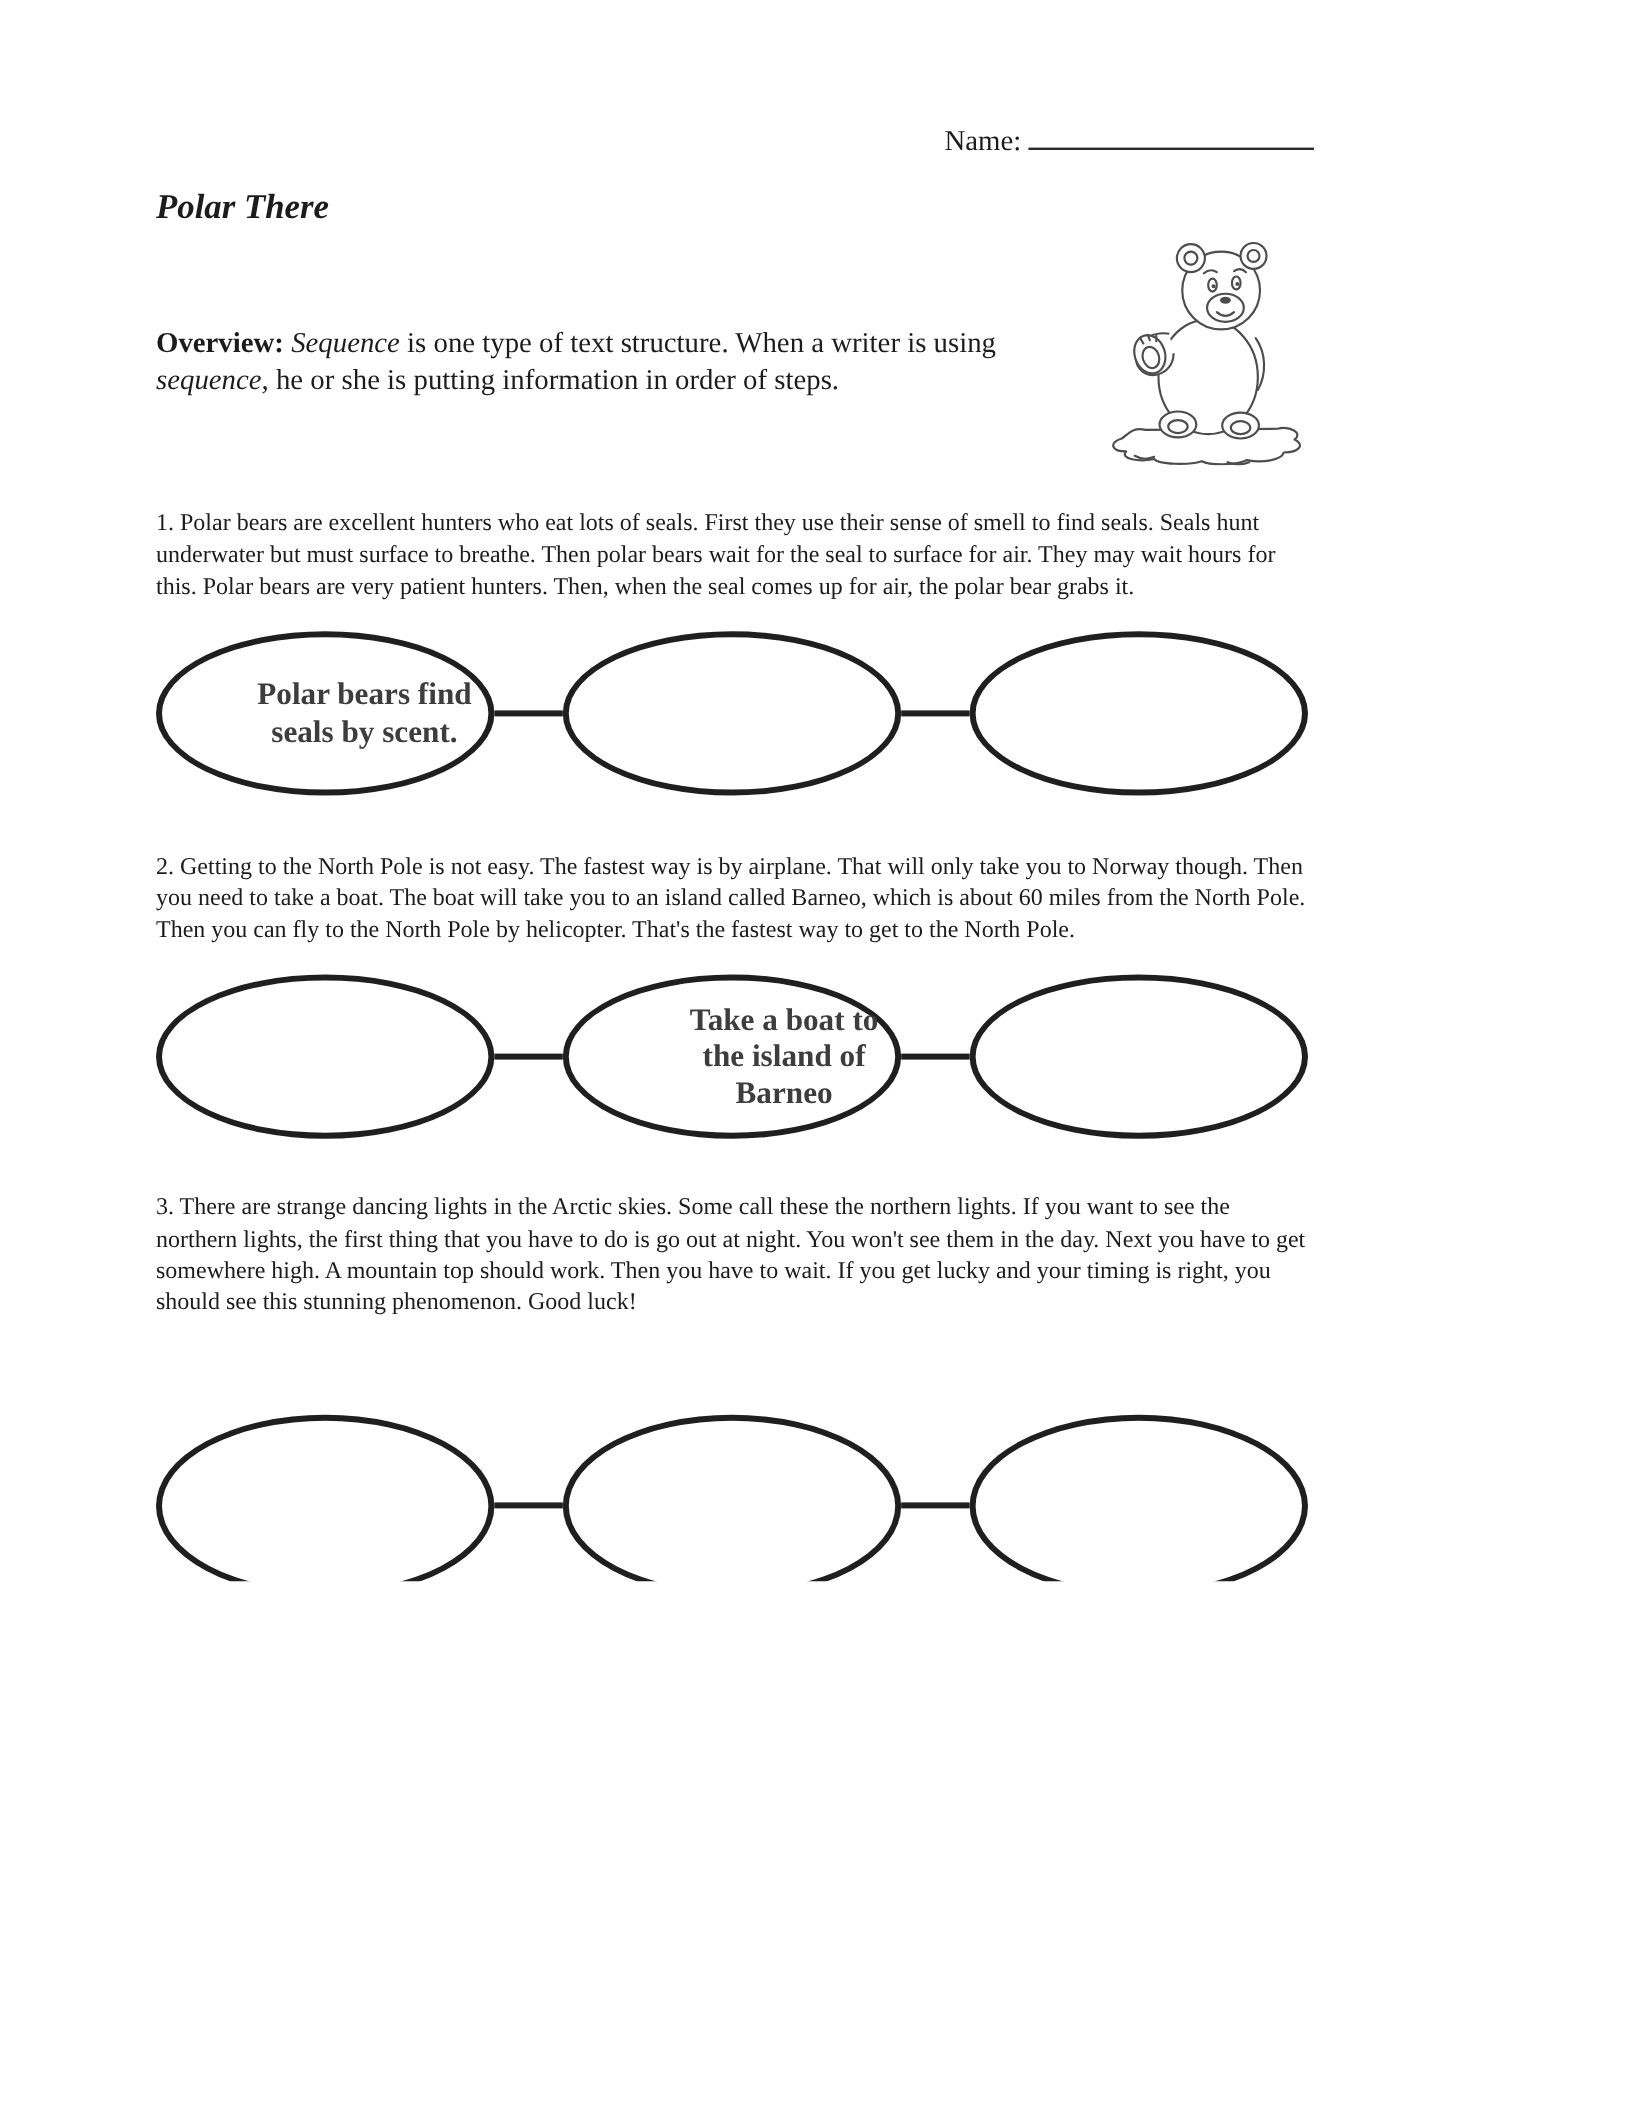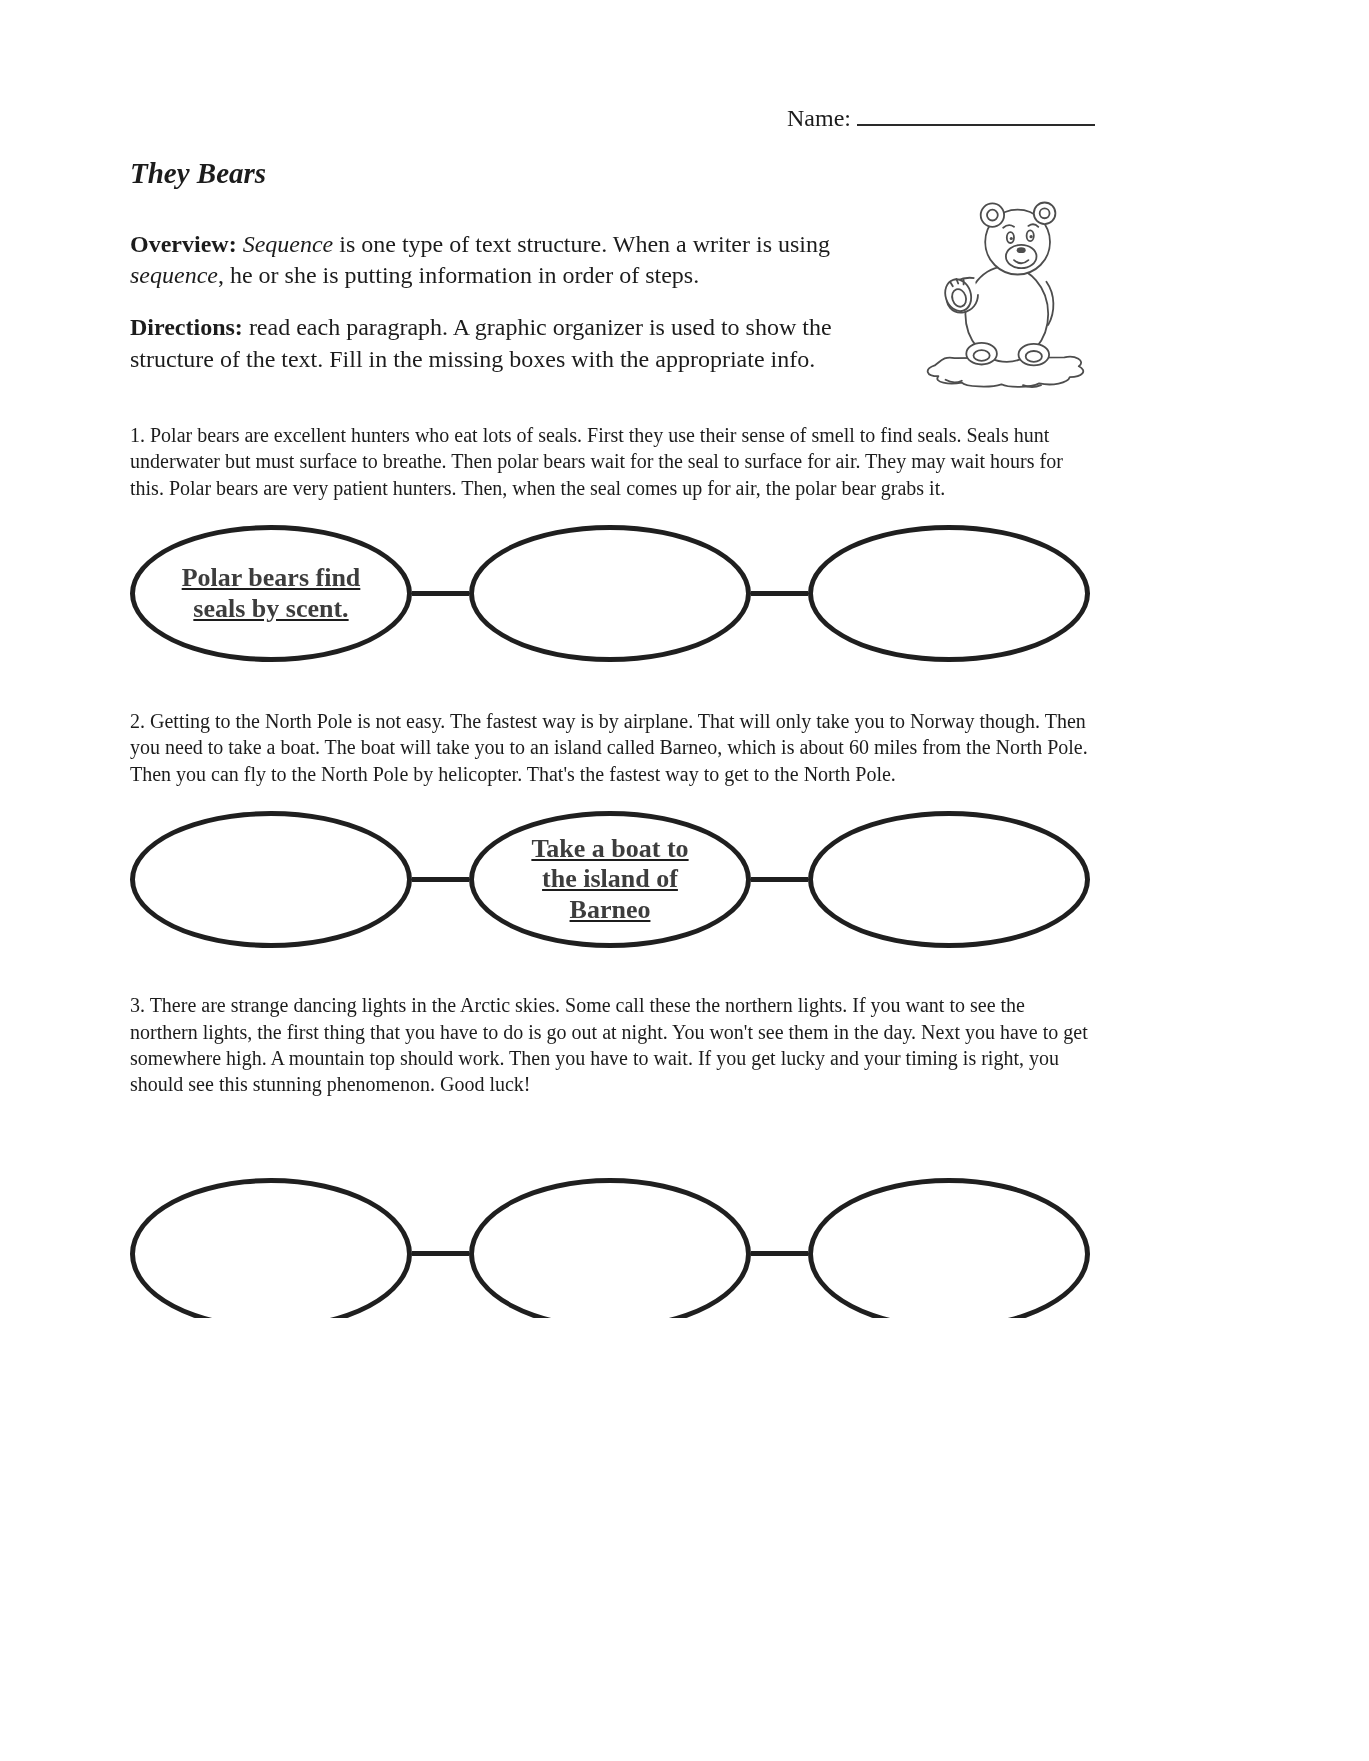--- a/index.html
+++ b/index.html
@@ -39,21 +39,21 @@
   .para-2{margin-top:46px;}
   .para-3{margin-top:44px;}
   .organizer{display:flex;align-items:center;margin-top:24px;width:960px;}
   .organizer-3{margin-top:80px;}
   .oval{
     width:272px;height:127px;
     border:5px solid #1f1f1f;
     border-radius:50%;
     background:#fff;
     flex-shrink:0;
-    display:flex;align-items:center;justify-content:center;text-decoration:underline;
+    display:flex;align-items:center;justify-content:flex-end;
   }
   .organizer-3 .oval{height:142px;}
   .connector{flex:1;height:5px;background:#1f1f1f;}
   .oval-text{
     font-weight:bold;
     font-size:26px;
     line-height:1.18;
     color:#3d3d3d;
     text-align:center;
     padding:0 14px;
@@ -67,26 +67,25 @@
 </head>
 <body>
 
 <div class="page">
   <div class="content">
 
     <div class="name-row">
       <span>Name:</span><span class="name-underline"></span>
     </div>
 
-    <h2 class="subtitle">They Bears</h2>
+    <h2 class="subtitle">Polar There</h2>
 
     <div class="intro-row">
       <div class="intro-col">
         <p><b>Overview:</b><span> </span><i>Sequence</i><span> is one type of text structure. When a writer is using </span><i>sequence</i><span>, he or she is putting information in order of steps.</span></p>
-        <p><b>Directions:</b><span> read each paragraph. A graphic organizer is used to show the structure of the text. Fill in the missing boxes with the appropriate info.</span></p>
       </div>
       <div class="bear-wrap">
         <svg width="180" height="200" viewBox="0 0 200 222">
 
           <path class="fw" d="M22,197 C10,201 12,209 26,209 C20,216 38,219 52,216 C56,221 84,222 96,218 C104,222 128,222 138,217 C152,220 170,217 172,210 C186,210 192,203 182,198 C190,192 178,185 166,188 L44,189 C32,186 28,193 22,197 Z"></path>
           <path class="ln" d="M34,213 q9,5 18,1 M120,219 q10,4 20,0"></path>
 
           <ellipse class="fw" cx="102" cy="140" rx="46" ry="53"></ellipse>
 
           <path class="fw" d="M66,100 C52,98 40,104 36,116 C32,130 42,140 54,138 C64,136 70,128 70,118"></path>

